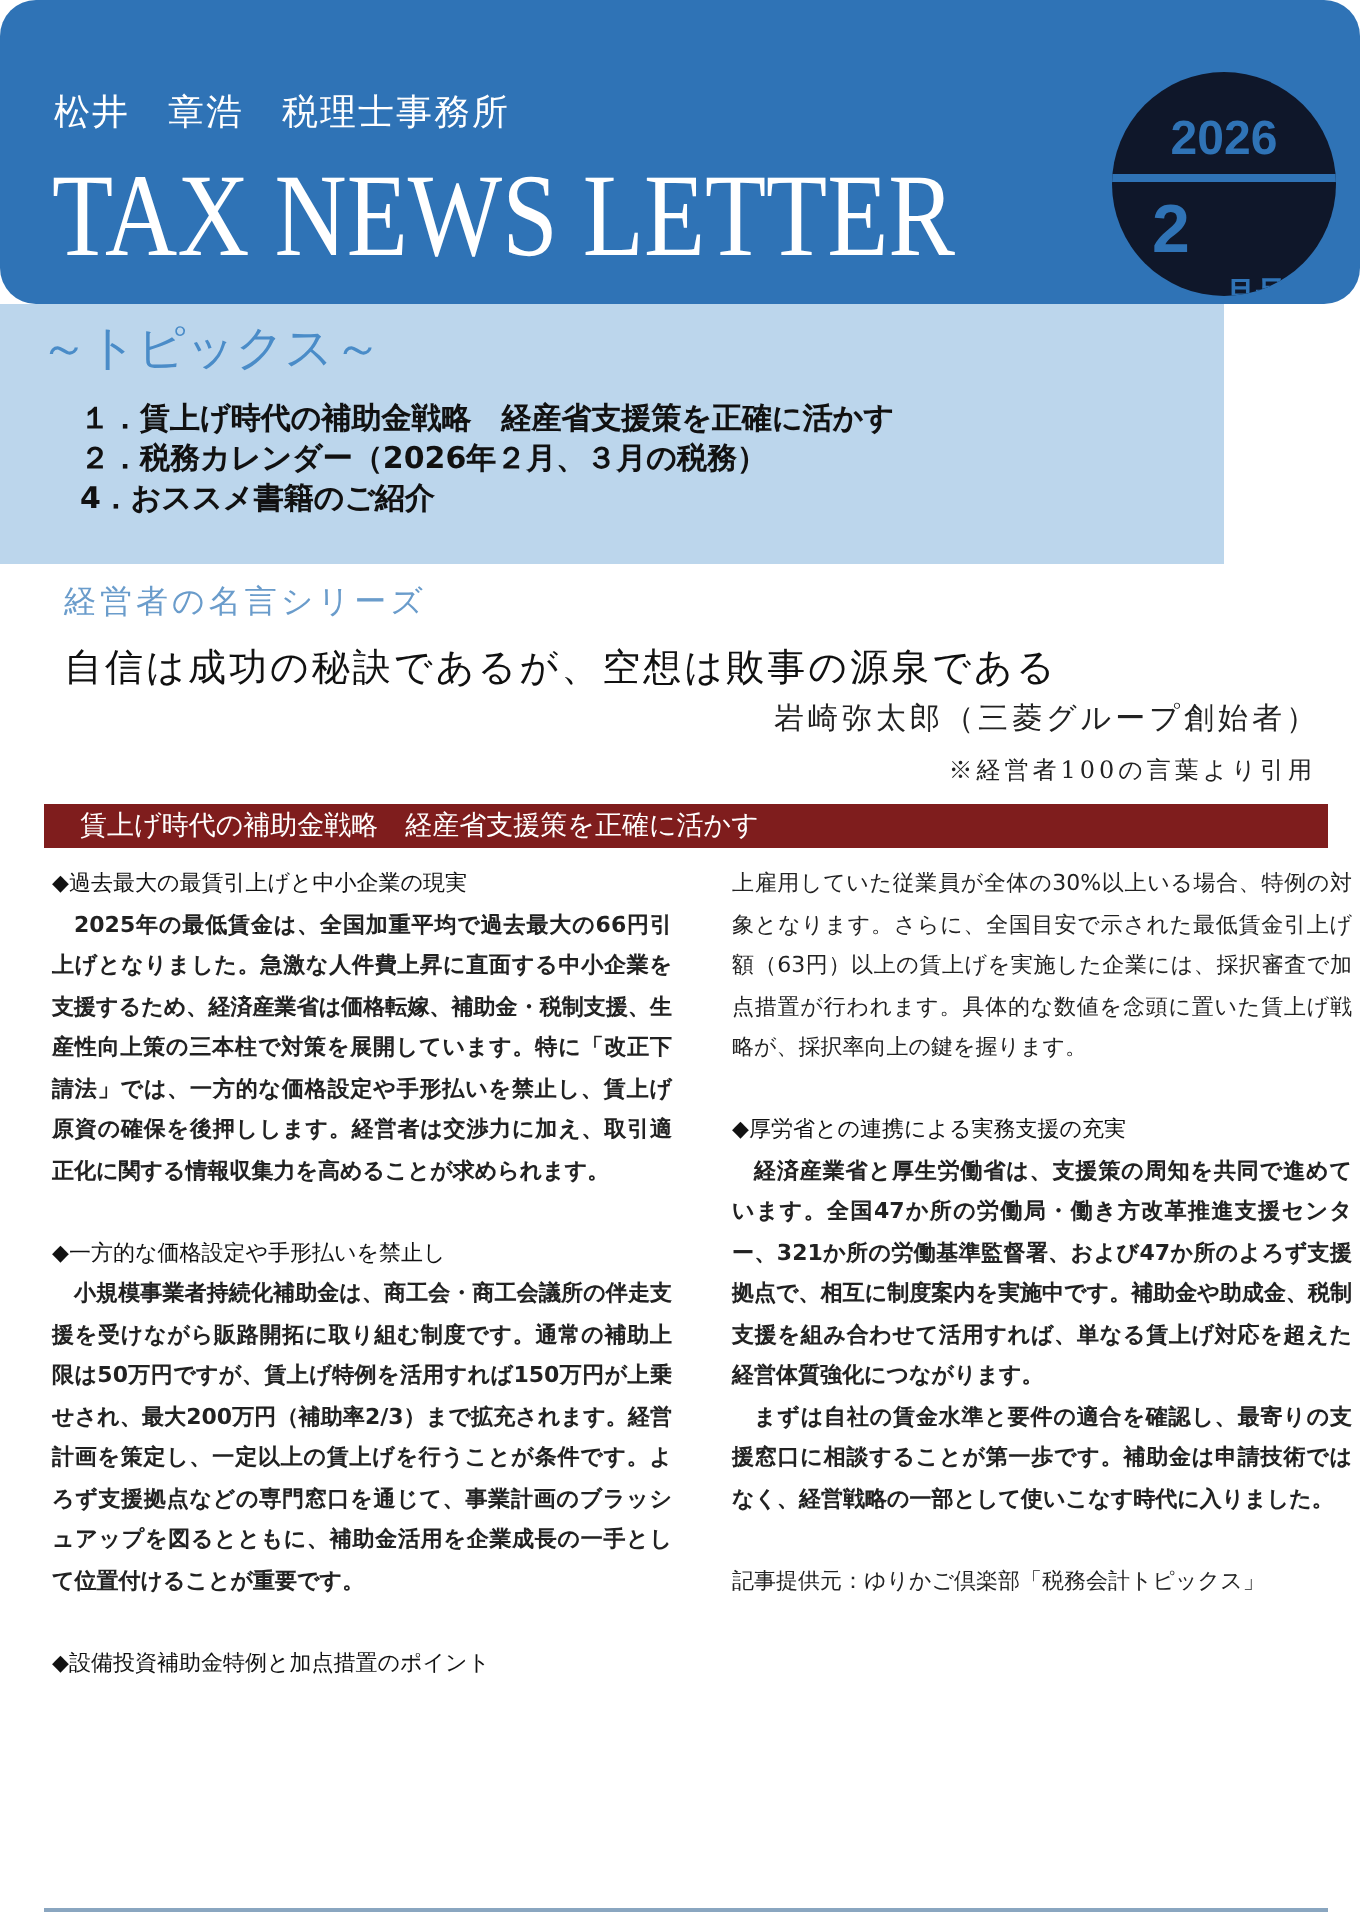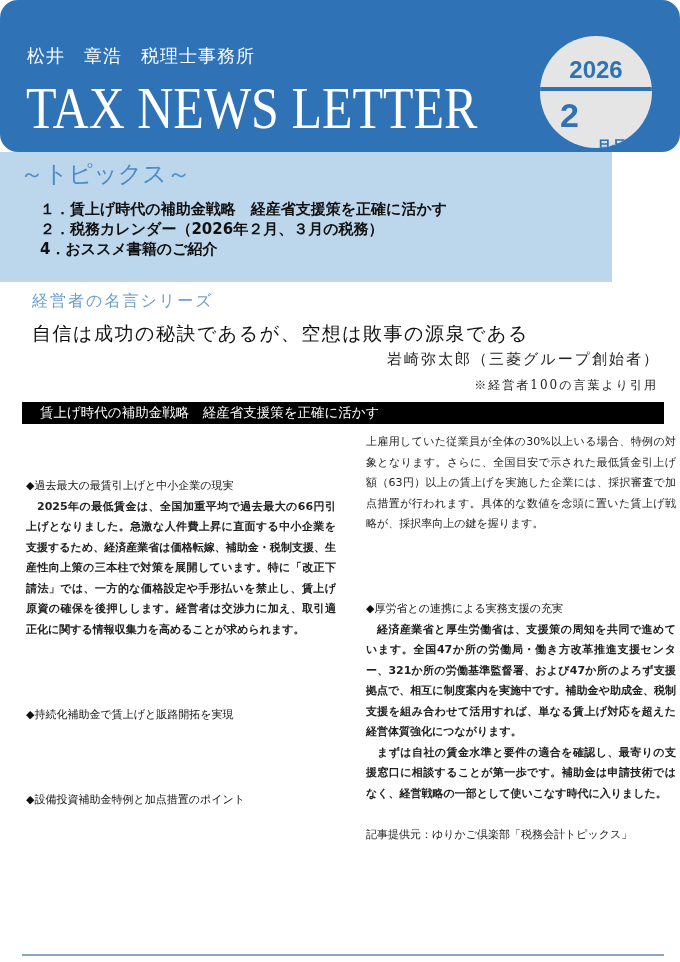--- a/index.html
+++ b/index.html
@@ -19,22 +19,22 @@
     word-spacing: 8px;
   }
   .letter-title {
     position: absolute; left: 26px; top: 78px;
     color: #ffffff; font-size: 50px; letter-spacing: 0px;
     font-family: "Liberation Serif", "DejaVu Serif", serif;
     transform: scaleY(1.18); transform-origin: left top;
     line-height: 1;
   }
   .issue-badge {
-    position: absolute; left: 540px; top: 36px; width: 112px; height: 112px;
-    border-radius: 50%; background: #e5e5e5; overflow: hidden;
+    position: absolute; left: 556px; top: 36px; width: 112px; height: 112px;
+    border-radius: 50%; background: #0f172a; overflow: hidden;
   }
   .issue-divider {
     position: absolute; left: 0; top: 51px; width: 112px; height: 4px; background: #2f73b6;
   }
   .issue-year {
     position: absolute; left: 0; top: 20px; width: 112px; text-align: center;
     color: #2f73b6; font-size: 24px; font-weight: bold;
     font-family: "Liberation Sans", sans-serif;
   }
   .issue-month {
@@ -80,36 +80,36 @@
   }
   .quote-source {
     position: absolute; right: 22px; top: 377px;
     color: #222; font-size: 12px; letter-spacing: 2px;
     font-family: "DejaVu Serif", serif;
   }
 
   
   .article-bar {
     position: absolute; left: 22px; top: 402px; width: 642px; height: 22px;
-    background: #000000;
+    background: #7f1d1d;
   }
   .article-bar-title {
     position: absolute; left: 18px; top: 2px;
     color: #ffffff; font-size: 13.5px; white-space: nowrap;
   }
 
   
   .col {
     position: absolute; top: 432px; width: 310px;
     font-size: 11px; line-height: 20.5px; color: #222;
     text-align: justify;
   }
   .col-left { left: 26px; }
   .col-right { left: 366px; }
-  .sub-heading { font-size: 11px; color: #111; display: block; margin-top: 44px; }
+  .sub-heading { font-size: 11px; color: #111; display: block; }
   .para { display: block; text-indent: 1em; font-weight: bold; }
   .gap { display: block; height: 20.5px; }
   .credit { display: block; }
 
   .bottom-rule {
     position: absolute; left: 22px; top: 954px; width: 642px; height: 2px;
     background: #8aa6c0;
   }
 </style>
 </head>
@@ -141,21 +141,22 @@
 <div class="quote-source">※経営者100の言葉より引用</div>
 
 <div class="article-bar">
   <div class="article-bar-title">賃上げ時代の補助金戦略　経産省支援策を正確に活かす</div>
 </div>
 
 <div class="col col-left">
   <span class="sub-heading">◆過去最大の最賃引上げと中小企業の現実</span>
   <span class="para">2025年の最低賃金は、全国加重平均で過去最大の66円引上げとなりました。急激な人件費上昇に直面する中小企業を支援するため、経済産業省は価格転嫁、補助金・税制支援、生産性向上策の三本柱で対策を展開しています。特に「改正下請法」では、一方的な価格設定や手形払いを禁止し、賃上げ原資の確保を後押しします。経営者は交渉力に加え、取引適正化に関する情報収集力を高めることが求められます。</span>
   <span class="gap"></span>
-  <span class="sub-heading">◆持続化補助金で賃上げと販路開拓を実現</span>
+  <span class="sub-heading">◆一方的な価格設定や手形払いを禁止し</span>
+  <span class="para">小規模事業者持続化補助金は、商工会・商工会議所の伴走支援を受けながら販路開拓に取り組む制度です。通常の補助上限は50万円ですが、賃上げ特例を活用すれば150万円が上乗せされ、最大200万円（補助率2/3）まで拡充されます。経営計画を策定し、一定以上の賃上げを行うことが条件です。よろず支援拠点などの専門窓口を通じて、事業計画のブラッシュアップを図るとともに、補助金活用を企業成長の一手として位置付けることが重要です。</span>
   <span class="gap"></span>
   <span class="sub-heading">◆設備投資補助金特例と加点措置のポイント</span>
 </div>
 
 <div class="col col-right">
   <span class="credit">上雇用していた従業員が全体の30%以上いる場合、特例の対象となります。さらに、全国目安で示された最低賃金引上げ額（63円）以上の賃上げを実施した企業には、採択審査で加点措置が行われます。具体的な数値を念頭に置いた賃上げ戦略が、採択率向上の鍵を握ります。</span>
   <span class="gap"></span>
   <span class="sub-heading">◆厚労省との連携による実務支援の充実</span>
   <span class="para">経済産業省と厚生労働省は、支援策の周知を共同で進めています。全国47か所の労働局・働き方改革推進支援センター、321か所の労働基準監督署、および47か所のよろず支援拠点で、相互に制度案内を実施中です。補助金や助成金、税制支援を組み合わせて活用すれば、単なる賃上げ対応を超えた経営体質強化につながります。</span>
   <span class="para">まずは自社の賃金水準と要件の適合を確認し、最寄りの支援窓口に相談することが第一歩です。補助金は申請技術ではなく、経営戦略の一部として使いこなす時代に入りました。</span>

